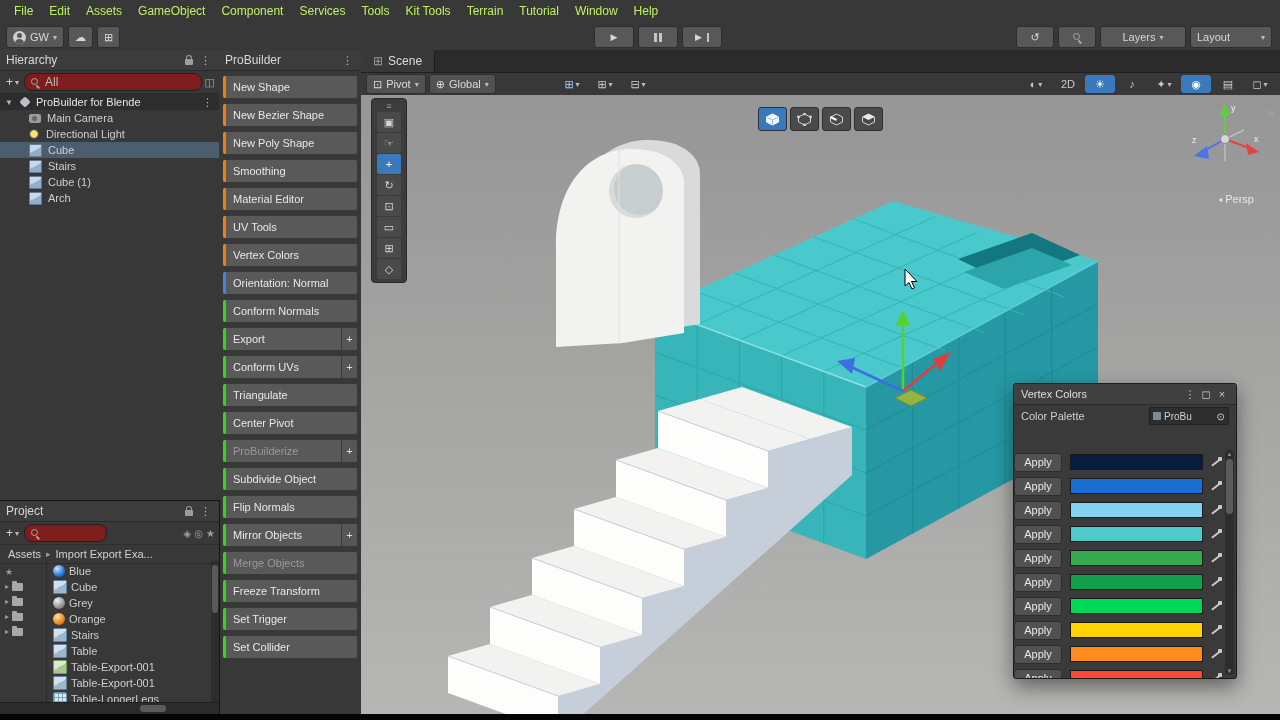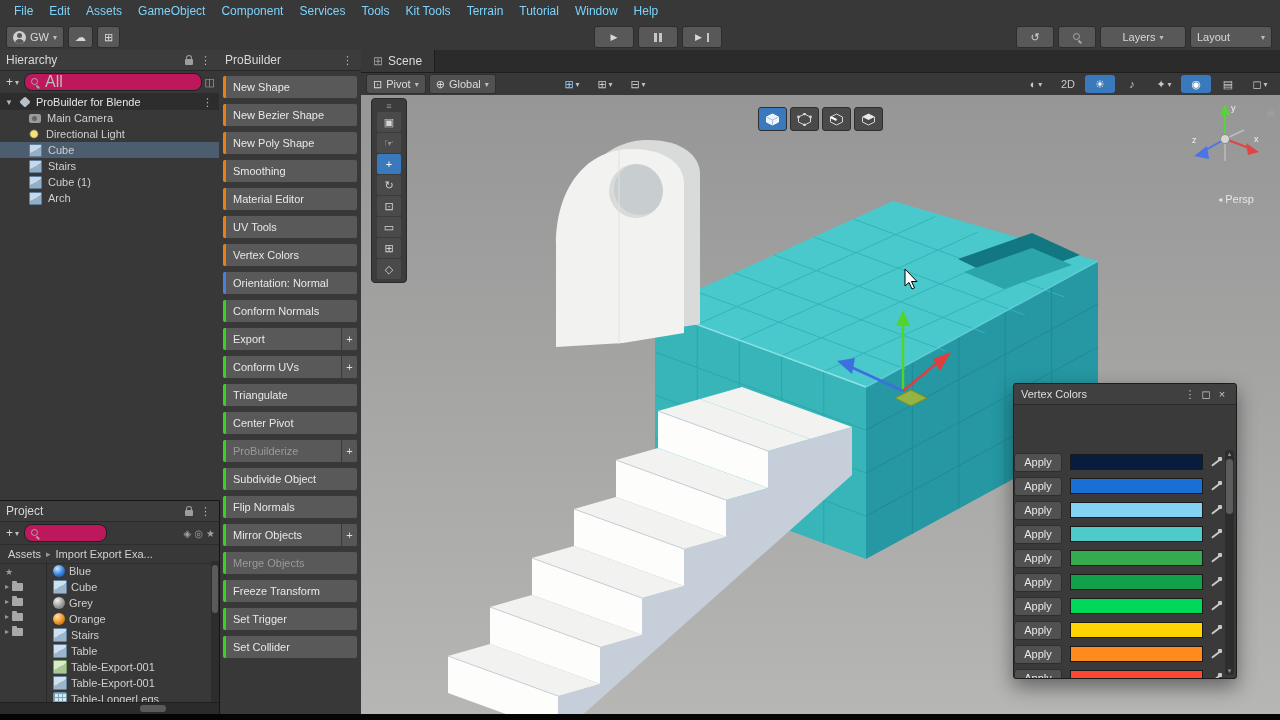--- a/index.html
+++ b/index.html
@@ -2,21 +2,21 @@
 <html><head>
 <meta charset="utf-8">
 <style>
   html,body{margin:0;padding:0}
   body{position:relative;width:1280px;height:720px;overflow:hidden;background:#0a0a0a;
        font-family:"Liberation Sans",sans-serif;color:#d2d2d2;cursor:default}
 
   
   #menubar{position:absolute;left:0;top:0;width:1280px;height:22px;background:#383838;
            border-bottom:1px solid #242424;display:flex;align-items:center;padding-left:6px}
-  .menu-item{padding:0 8px;font-size:12px;color:#7dd3fc;line-height:22px;white-space:nowrap}
+  .menu-item{padding:0 8px;font-size:12px;color:#bef264;line-height:22px;white-space:nowrap}
 
   
   #topbar{position:absolute;left:0;top:22px;width:1280px;height:28px;background:#383838;
           border-bottom:1px solid #1a1a1a}
   .tb-group{position:absolute;top:4px;display:flex;gap:4px;align-items:center}
   .tb-btn{height:20px;background:#585858;border:1px solid #2d2d2d;border-radius:3px;
           display:flex;align-items:center;justify-content:center;color:#d8d8d8;
           font-size:11px;gap:4px;padding:0 6px}
   .caret{font-size:8px;color:#bdbdbd}
   .caret:empty{display:none}
@@ -34,22 +34,22 @@
   .panel-header{height:20px;background:#3c3c3c;border-bottom:1px solid #292929;display:flex;
                 align-items:center;padding:0 6px;font-size:12px;color:#d8d8d8;gap:5px}
   .sp{flex:1}
   .kebab{color:#bdbdbd;font-size:11px;padding:0 2px}
   .lock{width:8px;height:6px;background:#9d9d9d;border-radius:1px;position:relative;margin-top:3px}
   .lock::before{content:"";position:absolute;left:1px;top:-4px;width:4px;height:4px;
                 border:1.5px solid #9d9d9d;border-bottom:none;border-radius:3px 3px 0 0}
   .mini-toolbar{height:22px;background:#383838;border-bottom:1px solid #2d2d2d;display:flex;
                 align-items:center;padding:0 4px;gap:3px}
   .plus-btn{display:flex;align-items:center;gap:2px;color:#d5d5d5;font-size:12px;padding:0 2px}
-  .searchbox{flex:1;height:16px;background:#be185d;border:1px solid #202020;border-radius:8px;
-             display:flex;align-items:center;padding:0 5px;gap:4px;font-size:16px;color:#bdbdbd;overflow:hidden}
+  .searchbox{flex:1;height:16px;background:#7f1d1d;border:1px solid #202020;border-radius:8px;
+             display:flex;align-items:center;padding:0 5px;gap:4px;font-size:12px;color:#bdbdbd;overflow:hidden}
 
   
   #hierarchy{position:absolute;left:0;top:50px;width:219px;height:450px;background:#383838;
              border-right:1px solid #141414}
   .tree-row{height:16px;display:flex;align-items:center;font-size:11px;color:#cfcfcf;padding:0 4px;gap:3px}
   .tree-row.selected{background:#4c5d6f}
   .scene-row{background:#2d2d2d;color:#e6e6e6}
   .foldout{font-size:8px;color:#b5b5b5;width:10px;text-align:center}
   .indent{width:22px;flex:none}
   .ticon-unity{width:10px;height:10px;flex:none;background:#b9c0c7;transform:rotate(45deg) scale(.8);border-radius:2px;margin:0 3px}
@@ -770,20 +770,28 @@
     <span class="lock scene-lock"></span>
 
     <div id="vertex-window">
       <div class="vw-title">
         <span>Vertex Colors</span>
         <span class="sp"></span>
         <span class="vw-icon">⋮</span>
         <span class="vw-icon">◻</span>
         <span class="vw-icon">×</span>
       </div>
+      <div class="vw-palette-row">
+        <span class="vw-palette-label">Color Palette</span>
+        <div class="obj-field">
+          <span class="obj-ic"></span>
+          <span class="obj-name">ProBu</span>
+          <span style="font-size:10px">⊙</span>
+        </div>
+      </div>
       <div class="vw-rows">
 
           <div class="vc-row">
             <div class="apply-btn">Apply</div>
             <div class="swatch" style="background: rgb(8, 28, 63);"></div>
             <span class="pipette"></span>
           </div>
 
           <div class="vc-row">
             <div class="apply-btn">Apply</div>

